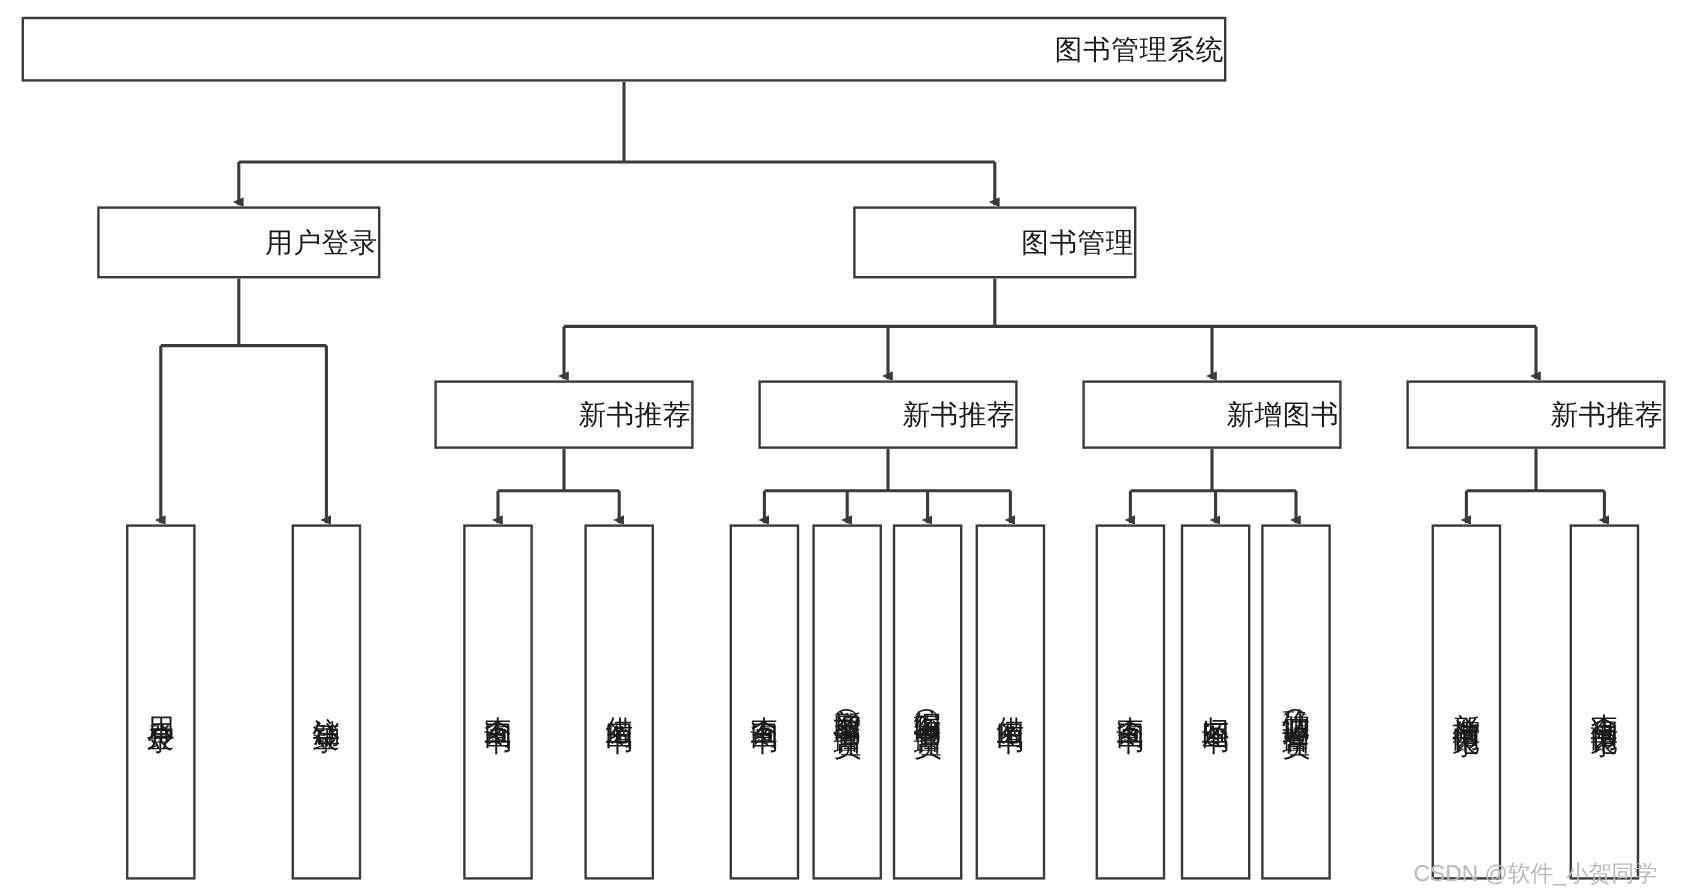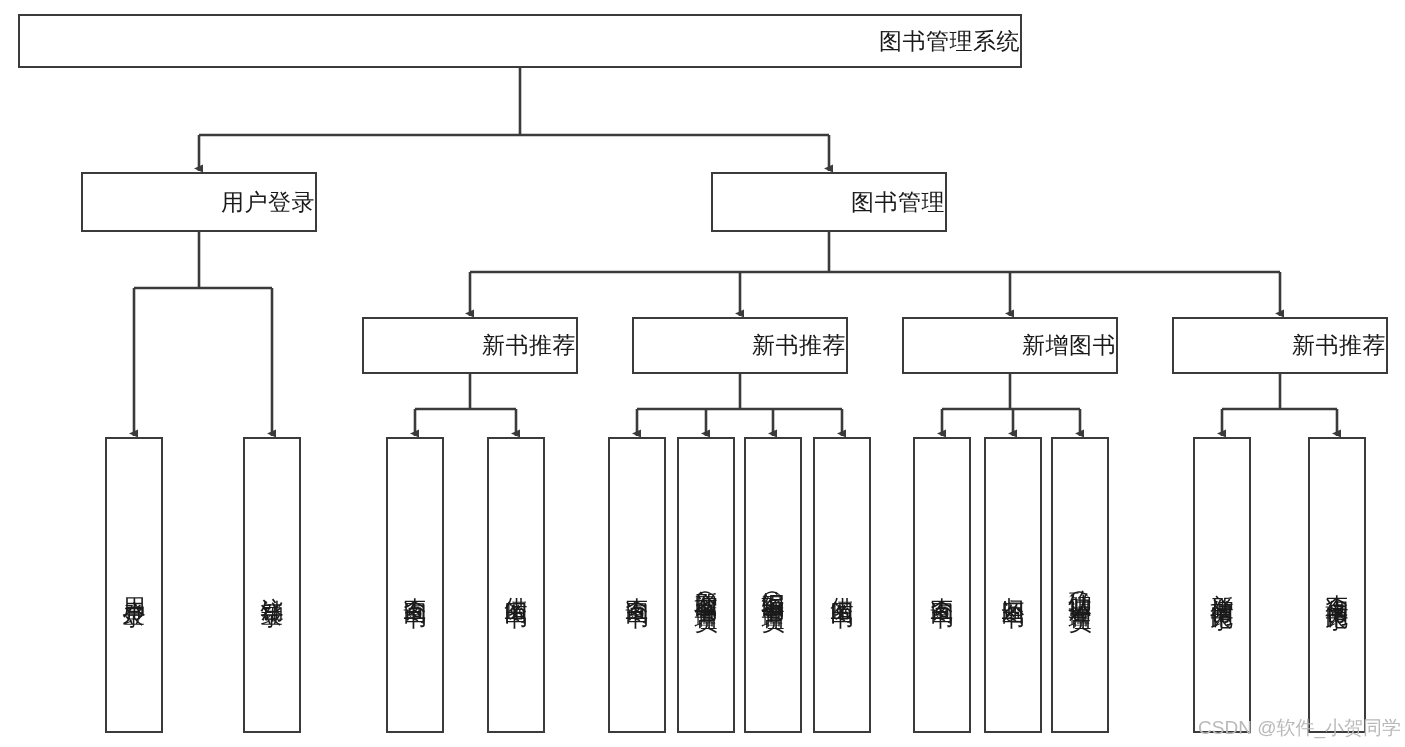--- a/index.html
+++ b/index.html
@@ -54,21 +54,21 @@
   svg.connectors {
     position: absolute;
     left: 0;
     top: 0;
     width: 1405px;
     height: 747px;
     pointer-events: none;
   }
   .watermark {
     position: absolute;
-    right: 4px;
+    right: 24px;
     bottom: 6px;
     font-size: 19px;
     color: #b9b9b9;
     white-space: nowrap;
     user-select: none;
   }
 </style>
 </head>
 <body>
 

